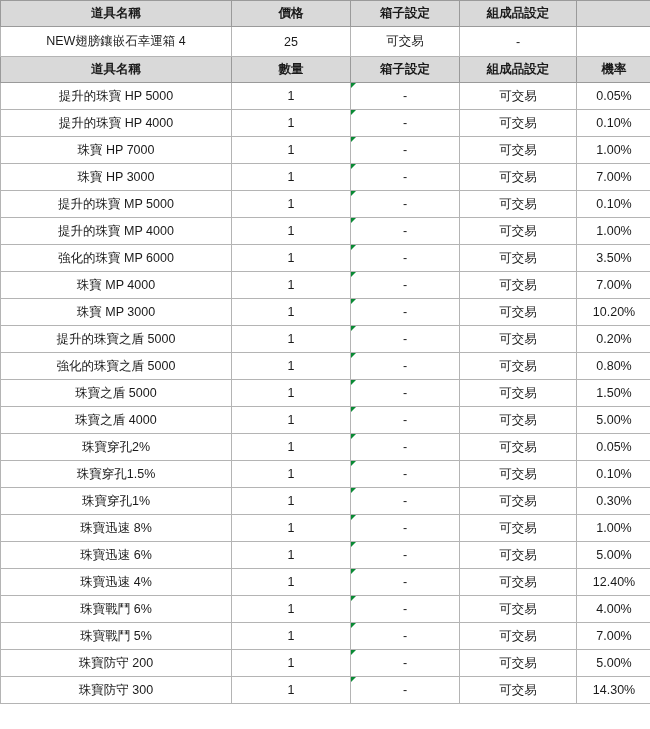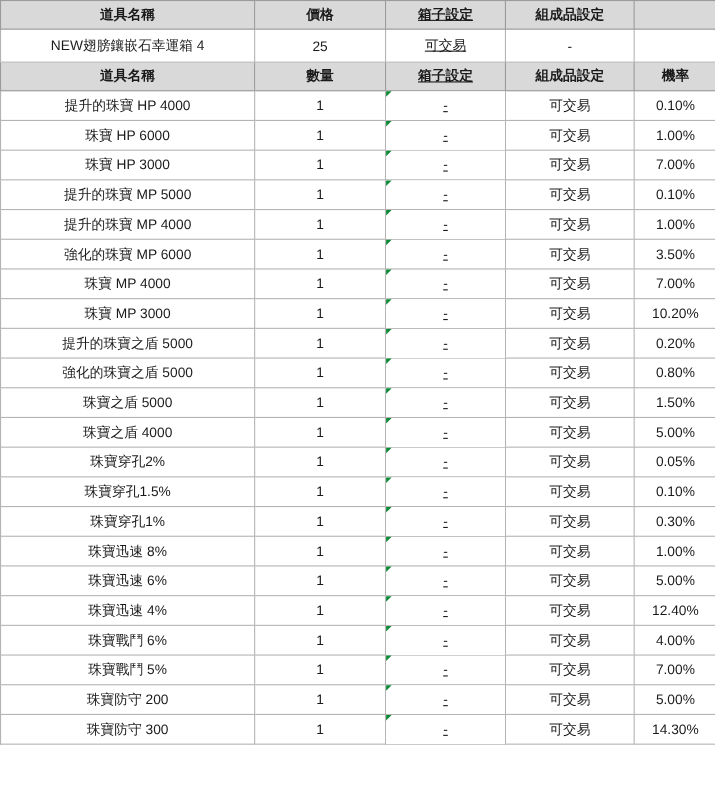--- a/index.html
+++ b/index.html
@@ -37,21 +37,21 @@
   tr.box-row td {
     height: 29px;
     background: #ffffff;
   }
   tr.item-row td {
     height: 26px;
     background: #ffffff;
   }
   .c-name { width: 230px; }
   .c-price { width: 118px; }
-  .c-box { width: 108px; text-decoration: underline; }
+  .c-box { width: 108px; }
   .c-mat { width: 116px; margin-top: 16px; }
   .c-rate { width: 74px; }
   .blank-cell {
     background: #ffffff;
     border-top: 1px solid #ffffff;
     border-right: 1px solid #ffffff;
     border-bottom: 1px solid #b4b4b4;
   }
   .corner-mark {
     position: relative;
@@ -90,29 +90,36 @@
     </tr>
 
     <tr class="header-row">
       <td class="c-name">道具名稱</td>
       <td class="c-price">數量</td>
       <td class="c-box">箱子設定</td>
       <td class="c-mat">組成品設定</td>
       <td class="c-rate">機率</td>
     </tr>
 
+  <tr class="item-row">
+        <td class="c-name">提升的珠寶 HP 5000</td>
+        <td class="c-price">1</td>
+        <td class="c-box corner-mark">-</td>
+        <td class="c-mat">可交易</td>
+        <td class="c-rate">0.05%</td>
+      </tr>
       <tr class="item-row">
         <td class="c-name">提升的珠寶 HP 4000</td>
         <td class="c-price">1</td>
         <td class="c-box corner-mark">-</td>
         <td class="c-mat">可交易</td>
         <td class="c-rate">0.10%</td>
       </tr>
       <tr class="item-row">
-        <td class="c-name">珠寶 HP 6000</td>
+        <td class="c-name">珠寶 HP 7000</td>
         <td class="c-price">1</td>
         <td class="c-box corner-mark">-</td>
         <td class="c-mat">可交易</td>
         <td class="c-rate">1.00%</td>
       </tr>
       <tr class="item-row">
         <td class="c-name">珠寶 HP 3000</td>
         <td class="c-price">1</td>
         <td class="c-box corner-mark">-</td>
         <td class="c-mat">可交易</td>

